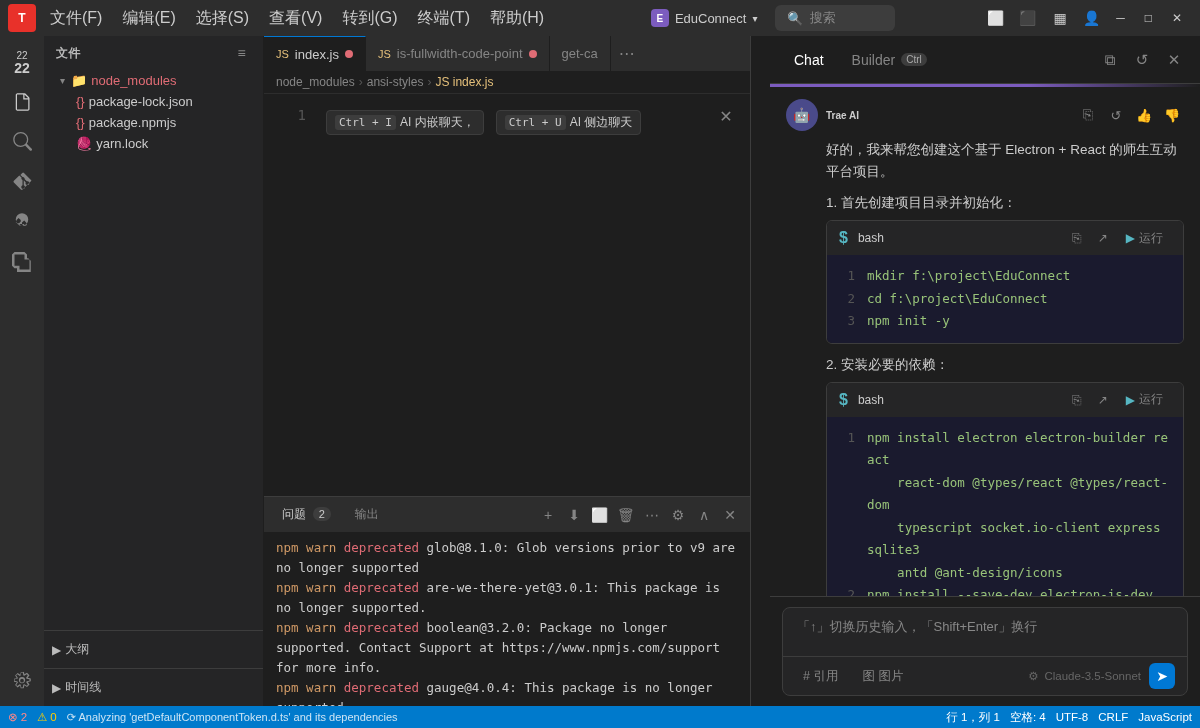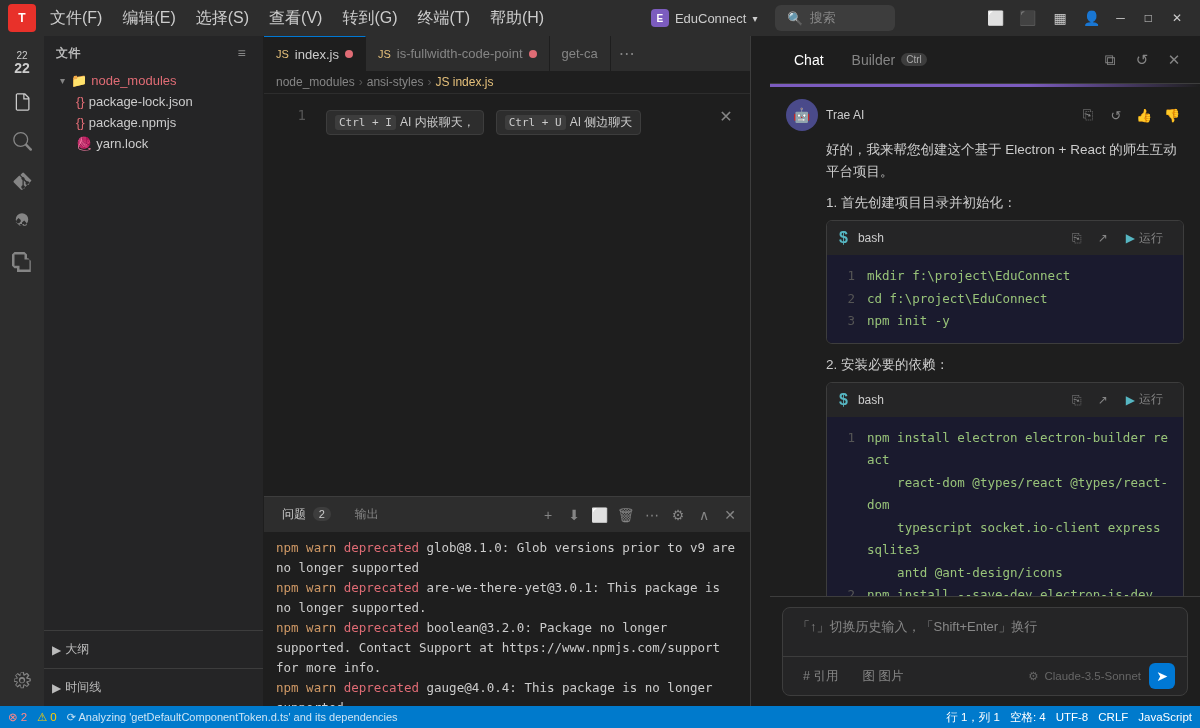--- a/index.html
+++ b/index.html
@@ -503,23 +503,23 @@
       height: 32px;
       background: #4a4a8a;
       border-radius: 50%;
       display: flex;
       align-items: center;
       justify-content: center;
       font-size: 14px;
       flex-shrink: 0;
     }
     .ai-name {
-      font-size: 12px;
-      color: #cccccc;
-      font-weight: 400;
+      font-size: 10px;
+      color: #cccccc;
+      font-weight: 700;
     }
     .message-actions {
       margin-left: auto;
       display: flex;
       gap: 4px;
     }
     .msg-action-btn {
       width: 24px;
       height: 24px;
       display: flex;

